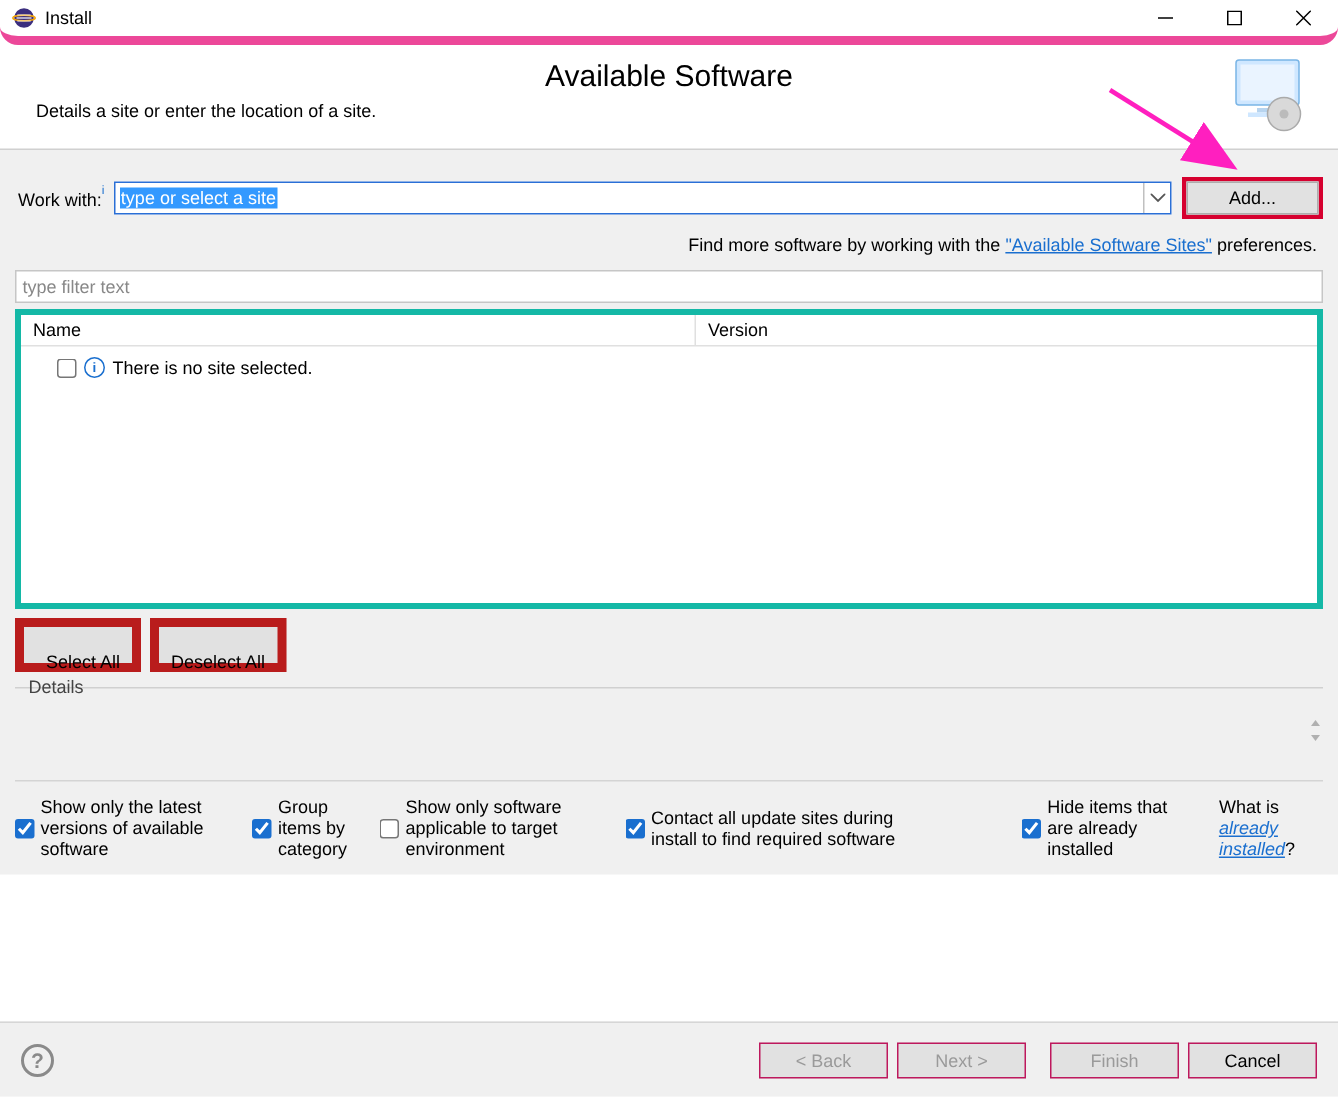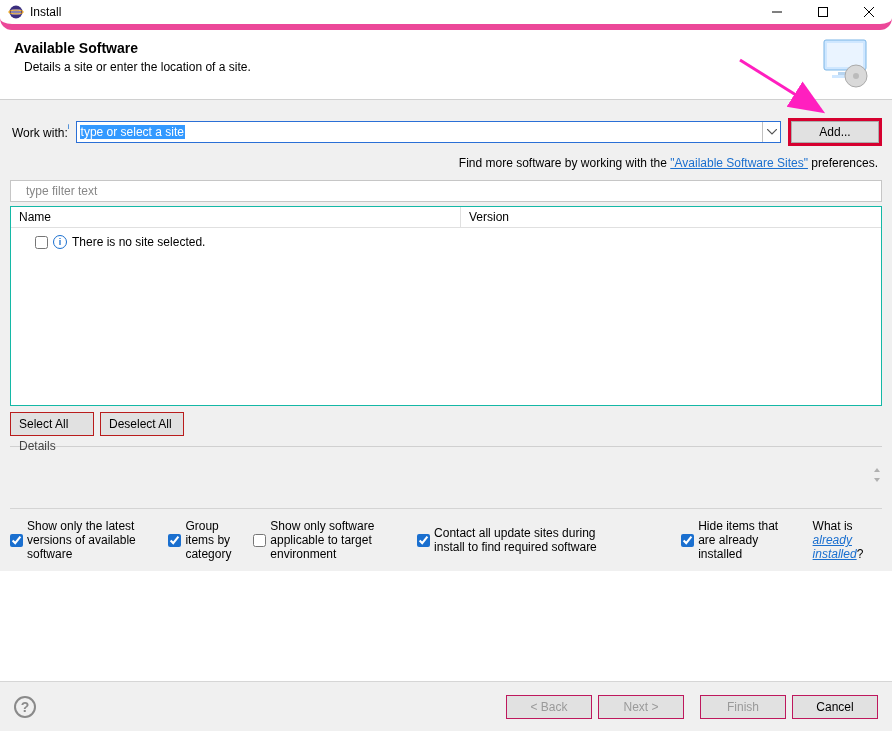--- a/index.html
+++ b/index.html
@@ -35,21 +35,21 @@
   }
 
   
   .banner{
     position:relative;
     padding:8px 14px 12px 14px;
     background:#fff;
     border-bottom:1px solid #d0d0d0;
     min-height:70px;
   }
-  .banner h1{ font-size:14px; font-weight:bold; margin:2px 0 4px 0; }
+  .banner h1{ font-size:20px; font-weight:normal; margin:2px 0 4px 0;text-align:center; }
   .banner .sub{ color:#000; margin-left:10px; }
   .banner-img{
     position:absolute; right:20px; top:6px;
     width:54px; height:54px;
   }
 
   
   .body{
     background:#f0f0f0;
     padding:18px 10px 10px 10px;
@@ -103,29 +103,29 @@
     margin:10px 4px 10px 0;
     color:#000;
   }
   .find-more a{ color:#1a6fcf; text-decoration:underline; }
 
   .filter-input{
     width:100%;
     height:22px;
     border:1px solid #c6c6c6;
     background:#fff;
-    padding:0 15px;
+    padding:0 4px;
     color:#888;
     display:flex; align-items:center;
   }
 
   
   .tree-wrap{
     margin-top:4px;
-    border:1px solid #14b8a6;
+    border:4px solid #14b8a6;
     background:#fff;
     height:200px;
     display:flex; flex-direction:column;
   }
   .tree-head{
     display:flex;
     border-bottom:1px solid #e0e0e0;
   }
   .tree-head .col{
     padding:3px 8px;
@@ -139,23 +139,23 @@
   .info-ico{
     width:14px; height:14px;
     display:flex;align-items:center;justify-content:center;
     color:#1a6fcf; font-weight:bold;
     border:1px solid #1a6fcf; border-radius:50%;
     font-size:9px;
   }
 
   .sel-btns{ display:flex; gap:6px; margin-top:6px; }
   .std-btn{
-    min-width:84px; height:24px; padding:0 8px;
-    border:1px solid #b91c1c; background:#e1e1e1;
-    text-align:left; line-height:22px;
+    min-width:84px; height:24px; padding:12px 8px;
+    border:6px solid #b91c1c; background:#e1e1e1;
+    text-align:right; line-height:22px;
   }
 
   .details-group{
     margin-top:10px;
     border-top:1px solid #d0d0d0;
     position:relative;
     padding:14px 6px 8px 6px;
     height:54px;
   }
   .details-group .legend{

